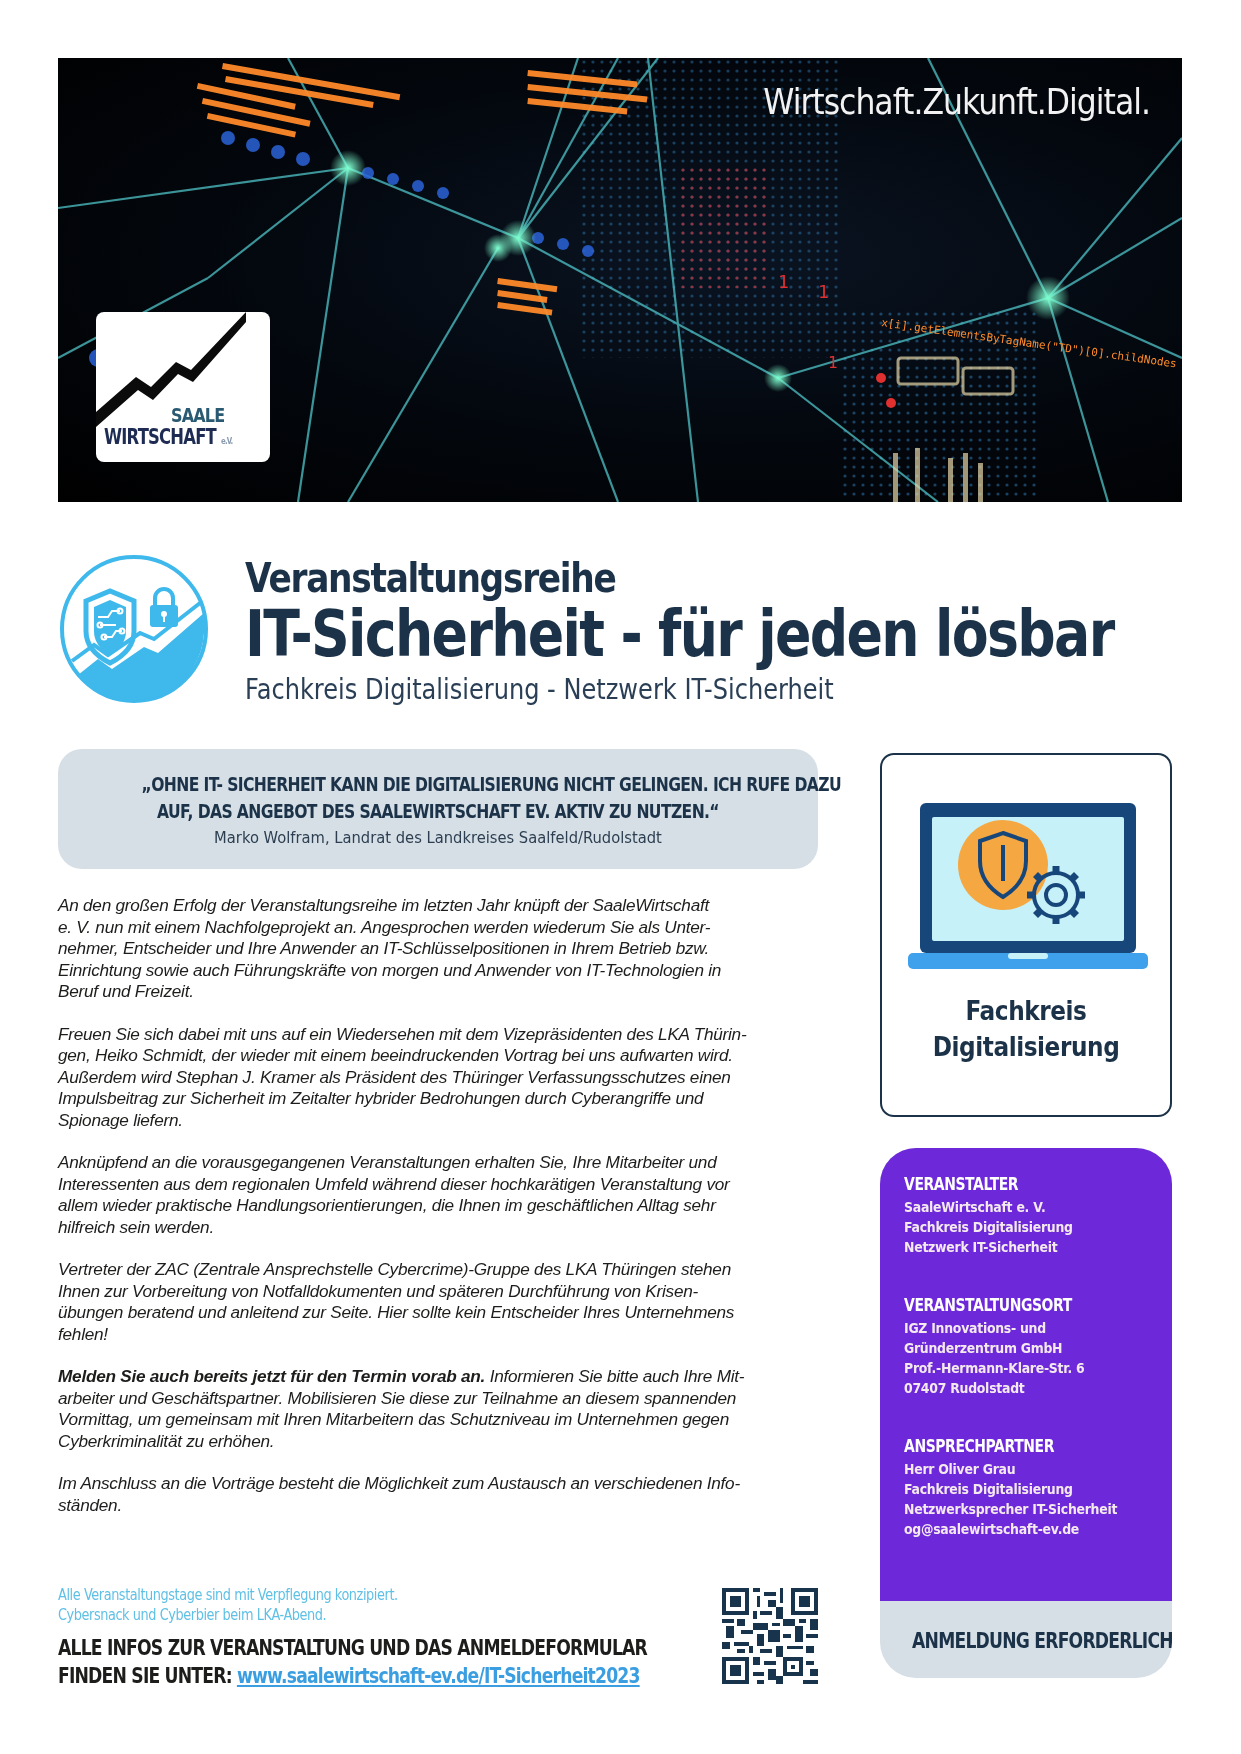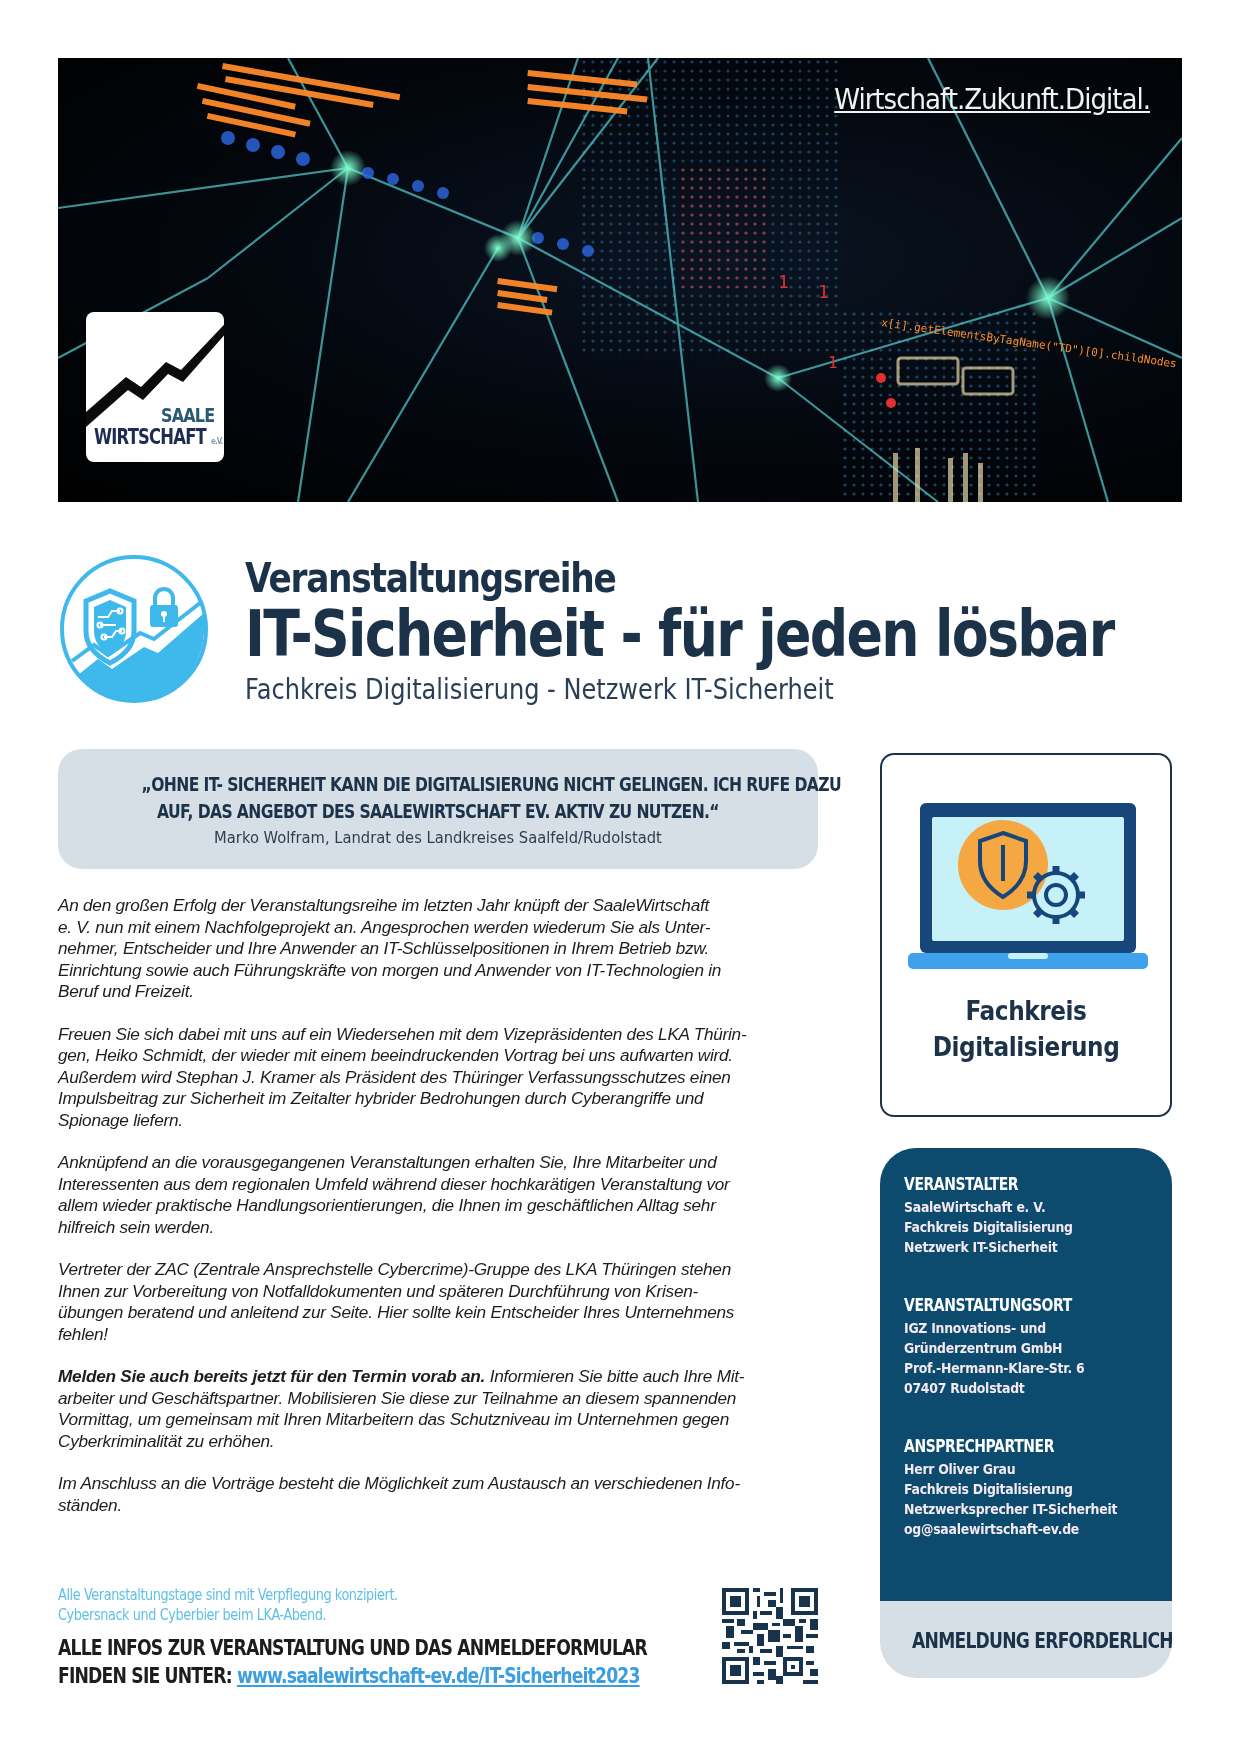--- a/index.html
+++ b/index.html
@@ -6,22 +6,22 @@
   html, body { width: 1241px; height: 1754px; background: #ffffff; overflow: hidden; }
   body { position: relative; font-family: "DejaVu Sans", sans-serif; color: #1d1d1b; }
 
   
   .hero { position: absolute; left: 58px; top: 58px; width: 1124px; height: 444px; overflow: hidden;
     background: radial-gradient(ellipse at 60% 45%, #0a1422 0%, #03070d 55%, #000 100%); }
   .hero svg.bg { position: absolute; left: 0; top: 0; width: 100%; height: 100%; }
   .hero-title { position: absolute; right: 32px; top: 28px; text-align: right; color: #ffffff; }
   .hero-title .brand { font-family: "DejaVu Sans", sans-serif; font-size: 70px; line-height: 72px; letter-spacing: -1px; }
   .hero-title .brand .light { font-weight: normal; transform: scaleX(.78); display: inline-block; transform-origin: right; }
-  .hero-title .tagline { font-family: "DejaVu Sans Condensed", "DejaVu Sans", sans-serif; font-size: 29px; letter-spacing: -1px; color: #f2f2f2; margin-top: -4px; text-decoration: underline; }
-  .logo-box { position: absolute; left: 28px; top: 254px; width: 138px; height: 150px; background: #ffffff; border-radius: 8px; overflow: hidden; }
+  .hero-title .tagline { font-family: "DejaVu Sans Condensed", "DejaVu Sans", sans-serif; font-size: 35px; letter-spacing: -1px; color: #f2f2f2; margin-top: -4px; }
+  .logo-box { position: absolute; left: 38px; top: 254px; width: 174px; height: 150px; background: #ffffff; border-radius: 8px; overflow: hidden; }
   .logo-box svg { position: absolute; left: 0; top: 0; }
   .logo-text { position: absolute; left: 8px; top: 92px; width: 138px; font-family: "DejaVu Sans", sans-serif; font-weight: bold; line-height: 22px; }
   .logo-text .saale { display: block; text-align: right; padding-right: 22px; font-size: 20px; color: #2a5a72; letter-spacing: -1px; transform: scaleX(.8); transform-origin: right; }
   .logo-text .wirt { display: block; font-size: 21px; color: #1e2b52; letter-spacing: -1px; transform: scaleX(.78); transform-origin: left; white-space: nowrap; }
   .logo-text .ev { font-size: 9px; color: #8a9bb0; }
 
   
   .title-icon { position: absolute; left: 58px; top: 553px; width: 152px; height: 152px; }
   .title-block { position: absolute; left: 245px; top: 555px; color: #1b3248; }
   .title-block .kicker { font-size: 40px; font-weight: bold; letter-spacing: -1.5px; transform: scaleX(.86); transform-origin: left; display: block; white-space: nowrap; }
@@ -42,21 +42,21 @@
   .cta { position: absolute; left: 58px; top: 1634px; font-size: 21px; line-height: 28px; font-weight: bold; color: #1d1d1b; letter-spacing: -1px; transform: scaleX(.82); transform-origin: left; white-space: nowrap; }
   .cta a { color: #3a9ee0; text-decoration: underline; }
   .qr { position: absolute; left: 722px; top: 1588px; width: 96px; height: 96px; }
 
   
   .fk-card { position: absolute; left: 880px; top: 753px; width: 292px; height: 364px; border: 2px solid #1b3248; border-radius: 14px; background: #fff; }
   .fk-card svg { position: absolute; left: 26px; top: 48px; }
   .fk-card .fk-label { position: absolute; left: 0; top: 238px; width: 100%; text-align: center; font-size: 27px; line-height: 36px; font-weight: bold; color: #1b3248; transform: scaleX(.86); letter-spacing: -0.5px; }
 
   .info-card { position: absolute; left: 880px; top: 1148px; width: 292px; height: 530px; border-radius: 36px; overflow: hidden; background: #d6dfe6; }
-  .info-dark { position: absolute; left: 0; top: 0; width: 100%; height: 453px; background: #0c4a6e; padding: 26px 0 0 24px; color: #ffffff; }
+  .info-dark { position: absolute; left: 0; top: 0; width: 100%; height: 453px; background: #6d28d9; padding: 26px 0 0 24px; color: #ffffff; }
   .info-sec { margin-bottom: 38px; }
   .info-sec h3 { font-size: 17px; font-weight: bold; letter-spacing: -0.5px; transform: scaleX(.82); transform-origin: left; white-space: nowrap; margin-bottom: 3px; }
   .info-sec .line { display: block; font-size: 14.5px; line-height: 20px; font-weight: bold; color: #f4e9ef; transform: scaleX(.86); transform-origin: left; white-space: nowrap; letter-spacing: -0.3px; }
   .info-cta { position: absolute; left: 0; top: 480px; width: 100%; text-align: center; font-size: 22px; font-weight: bold; color: #1b3248; letter-spacing: -1px; transform: scaleX(.78); white-space: nowrap; }
 </style>
 </head>
 <body>
 
 <div class="hero">
   <svg class="bg" viewBox="0 0 1124 444" preserveAspectRatio="none">

